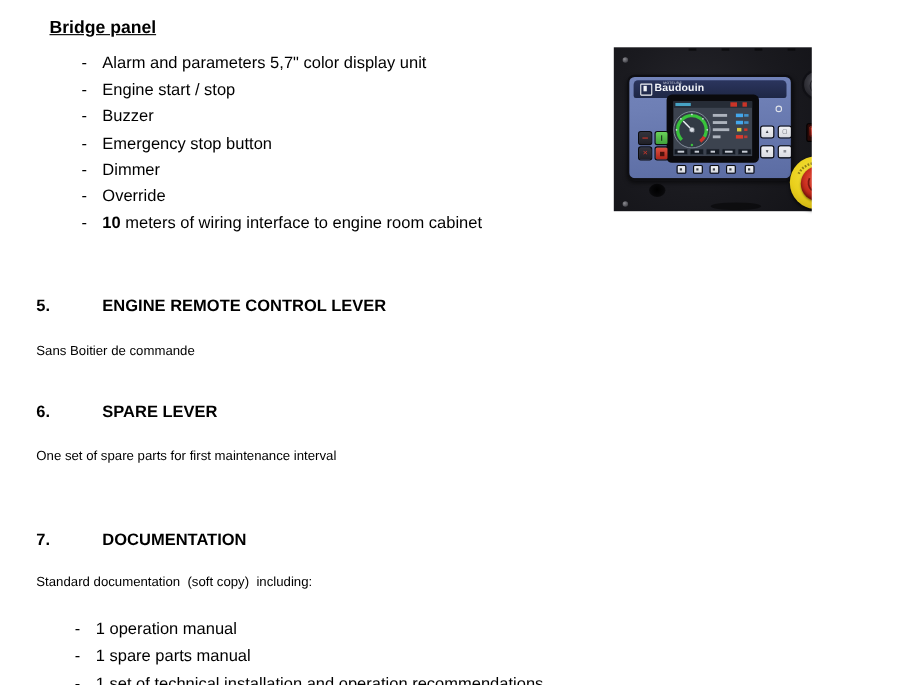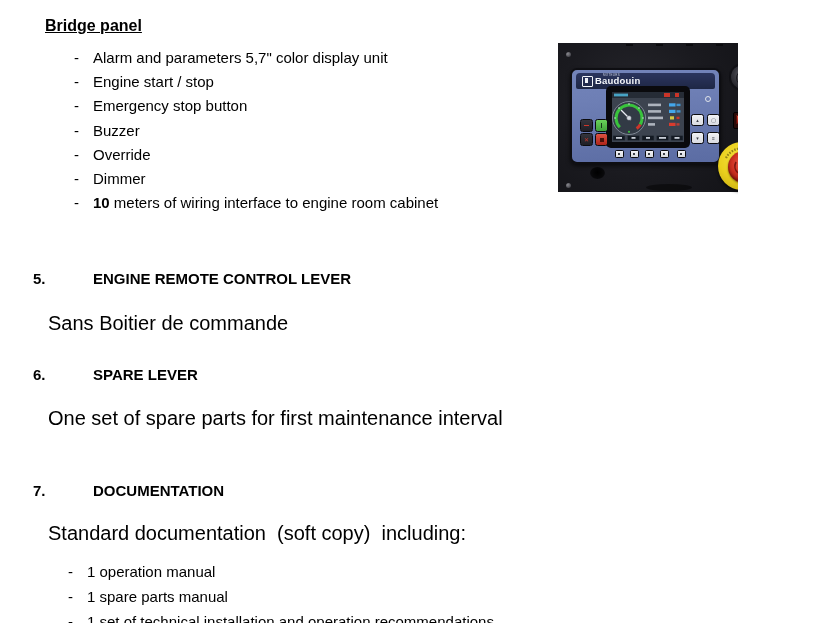--- a/index.html
+++ b/index.html
@@ -9,21 +9,21 @@
 
   
   .doc-title{left:45px;top:17px;font-size:16px;font-weight:bold;text-decoration:underline;}
   .list{left:74px;top:46px;font-size:15px;line-height:24.2px;}
   .doc-list{left:68px;top:540px;font-size:15px;line-height:25px;margin-top:19px;}
   .li .dash{display:inline-block;width:19px;}
   .b{font-weight:bold;}
   .sec-num{position:absolute;left:33px;top:0;font-weight:bold;font-size:15px;}
   .sec-title{position:absolute;left:93px;top:0;font-weight:bold;font-size:15px;}
   .sec{height:18px;width:700px;}
-  .body-line{left:33px;font-size:20px;margin-left:15px;}
+  .body-line{left:33px;font-size:12px;}
   .pre{white-space:pre;}
 
   
   .photo{left:558px;top:43px;width:217px;height:149px;background:
      radial-gradient(circle at 35% 40%, #26262c 0%, #1a1a1f 45%, #101014 100%);
      filter:blur(0.25px) saturate(0.95);}
   .photo *{position:absolute;}
   .screw{width:5px;height:5px;border-radius:50%;
      background:radial-gradient(circle at 35% 35%, #8a8a90, #55555b 55%, #2a2a30);}
   .vent{width:7px;height:2px;background:#0a0a0d;top:1px;}
@@ -82,24 +82,24 @@
 </head>
 <body>
 
 <div class="page">
 
   <div class="abs doc-title">Bridge panel</div>
 
   <div class="abs list">
     <div class="li"><span class="dash">-</span><span><b class="b"></b><span>Alarm and parameters 5,7" color display unit</span></span></div>
     <div class="li"><span class="dash">-</span><span><b class="b"></b><span>Engine start / stop</span></span></div>
+    <div class="li"><span class="dash">-</span><span><b class="b"></b><span>Buzzer</span></span></div>
     <div class="li"><span class="dash">-</span><span><b class="b"></b><span>Emergency stop button</span></span></div>
-    <div class="li"><span class="dash">-</span><span><b class="b"></b><span>Buzzer</span></span></div>
+    <div class="li"><span class="dash">-</span><span><b class="b"></b><span>Dimmer</span></span></div>
     <div class="li"><span class="dash">-</span><span><b class="b"></b><span>Override</span></span></div>
-    <div class="li"><span class="dash">-</span><span><b class="b"></b><span>Dimmer</span></span></div>
     <div class="li"><span class="dash">-</span><span><b class="b">10</b><span> meters of wiring interface to engine room cabinet</span></span></div>
   </div>
 
   <div class="abs sec" style="top:270px;">
     <span class="sec-num">5.</span>
     <span class="sec-title">ENGINE REMOTE CONTROL LEVER</span>
   </div>
   <div class="abs body-line" style="top:312px;">Sans Boitier de commande</div>
 
   <div class="abs sec" style="top:366px;">

